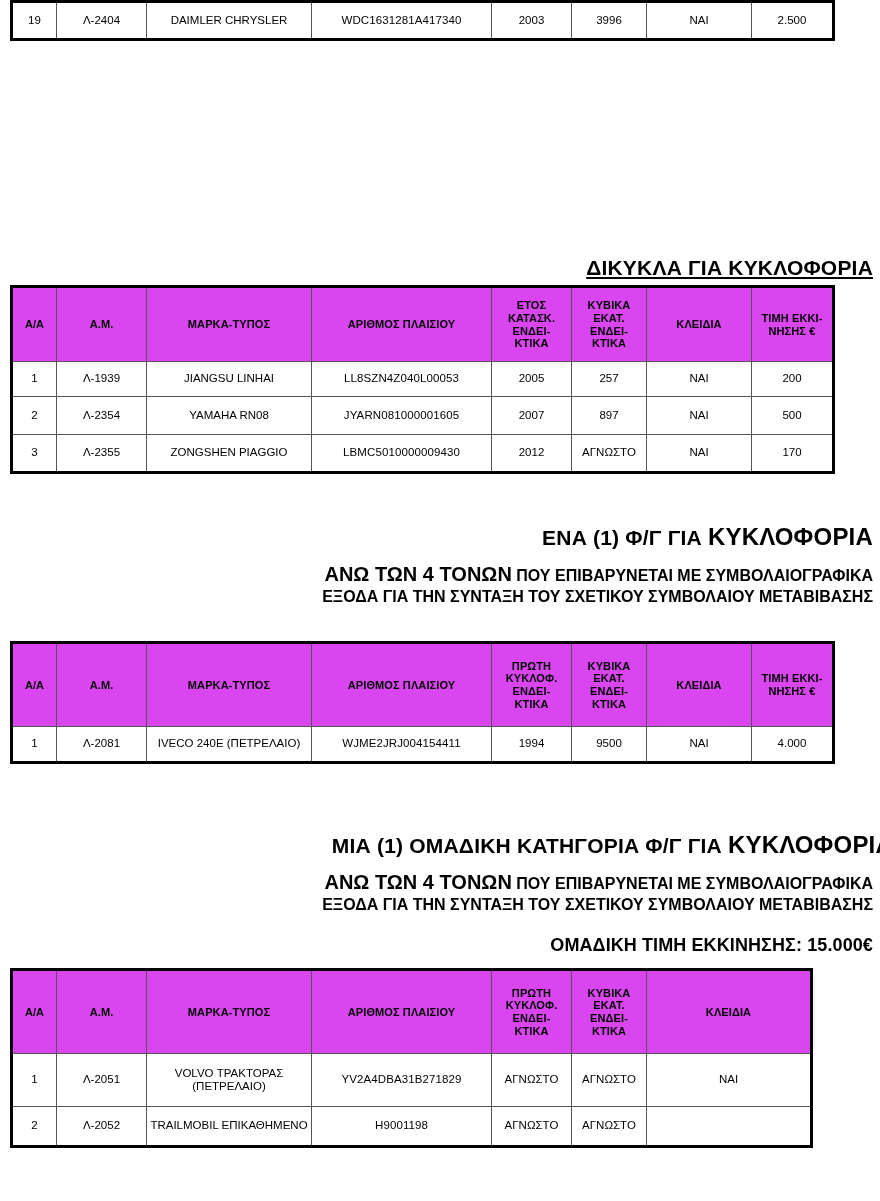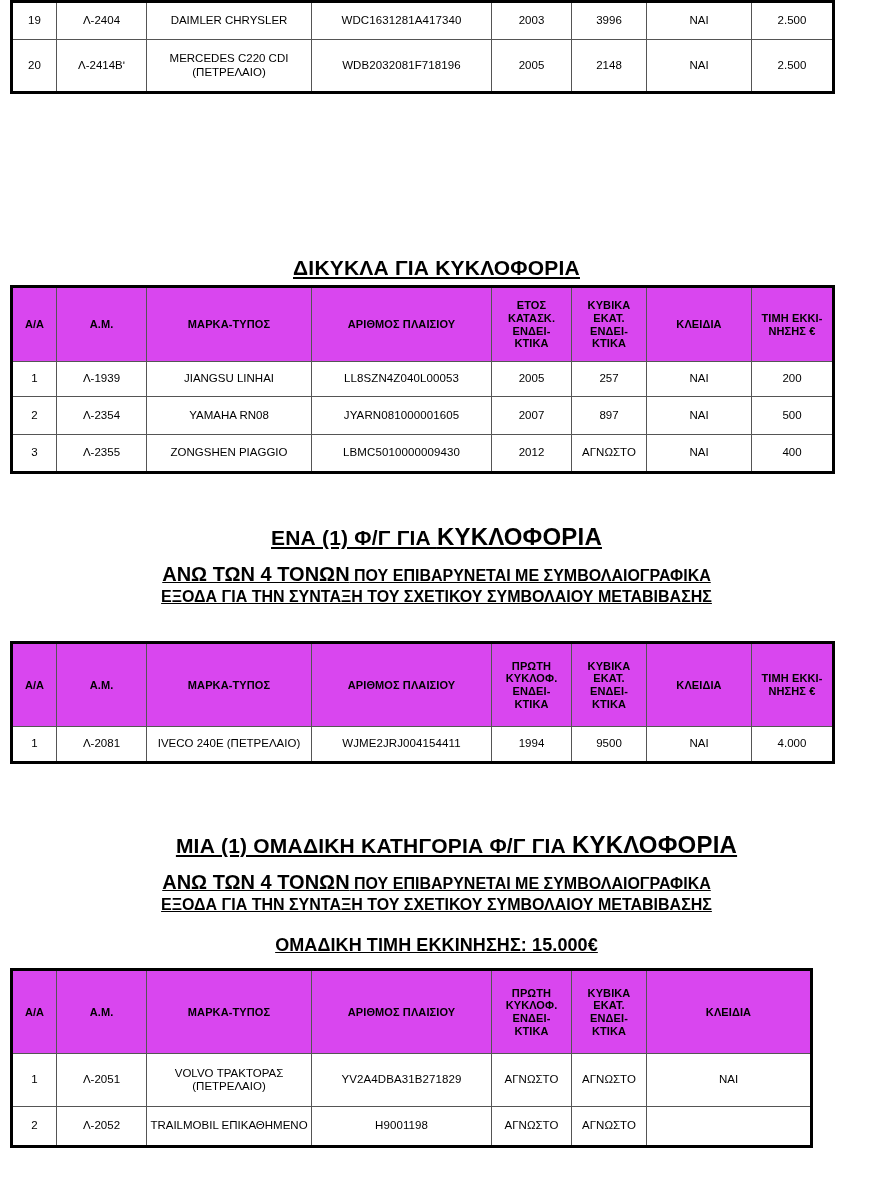--- a/index.html
+++ b/index.html
@@ -54,24 +54,23 @@
   td.am    { font-size: 12px; }
   td.mark  { font-size: 11.5px; }
   td.yr    { font-size: 12px; }
   td.cc    { font-size: 12px; }
   td.keys  { font-size: 11.5px; }
 
   
   .sec-title {
     position: absolute;
     width: 873px;
-    text-align: center;
+    text-align: right;
     font-weight: bold;
     white-space: nowrap;
-    text-decoration: underline;
   }
   .t-main {
     font-size: 21px;
     letter-spacing: .2px;
   }
   .t-main .big { font-size: 24px; }
   .t-underline { text-decoration: underline; text-underline-offset: 2px; }
 
   .t-sub {
     font-size: 16px;
@@ -100,30 +99,20 @@
         <col style="width:82px">
     </colgroup>
     <tbody>
       <tr style="height:38px">
         <td class="num">19</td>
         <td class="am">Λ-2404</td>
         <td class="mark">DAIMLER CHRYSLER</td>
         <td class="vin">WDC1631281A417340</td>
         <td class="yr">2003</td>
         <td class="cc">3996</td>
-        <td class="keys">ΝΑΙ</td>
-        <td class="price">2.500</td>
-      </tr>
-      <tr style="height:53px">
-        <td class="num">20</td>
-        <td class="am">Λ-2414Βʹ</td>
-        <td class="mark">MERCEDES C220 CDI (ΠΕΤΡΕΛΑΙΟ)</td>
-        <td class="vin">WDB2032081F718196</td>
-        <td class="yr">2005</td>
-        <td class="cc">2148</td>
         <td class="keys">ΝΑΙ</td>
         <td class="price">2.500</td>
       </tr>
     </tbody>
   </table>
 </div>
 
 <div class="sec-title t-main" style="top:256px;">
   <span class="t-underline">ΔΙΚΥΚΛΑ ΓΙΑ ΚΥΚΛΟΦΟΡΙΑ</span>
 </div>
@@ -174,21 +163,21 @@
         <td class="num">500</td>
       </tr>
       <tr style="height:38px">
         <td class="num">3</td>
         <td class="am">Λ-2355</td>
         <td class="mark">ZONGSHEN PIAGGIO</td>
         <td class="vin">LBMC5010000009430</td>
         <td class="yr">2012</td>
         <td class="cc">ΑΓΝΩΣΤΟ</td>
         <td class="keys">ΝΑΙ</td>
-        <td class="num">400</td>
+        <td class="num">170</td>
       </tr>
     </tbody>
   </table>
 </div>
 
 <div class="sec-title t-main" style="top:523px;">
   <span>ΕΝΑ (1) Φ/Γ  ΓΙΑ </span><span class="big">ΚΥΚΛΟΦΟΡΙΑ</span>
 </div>
 <div class="sec-title t-sub" style="top:563px;">
   <span class="big">ΑΝΩ ΤΩΝ 4 ΤΟΝΩΝ</span><span> ΠΟΥ ΕΠΙΒΑΡΥΝΕΤΑΙ ΜΕ ΣΥΜΒΟΛΑΙΟΓΡΑΦΙΚΑ</span>

